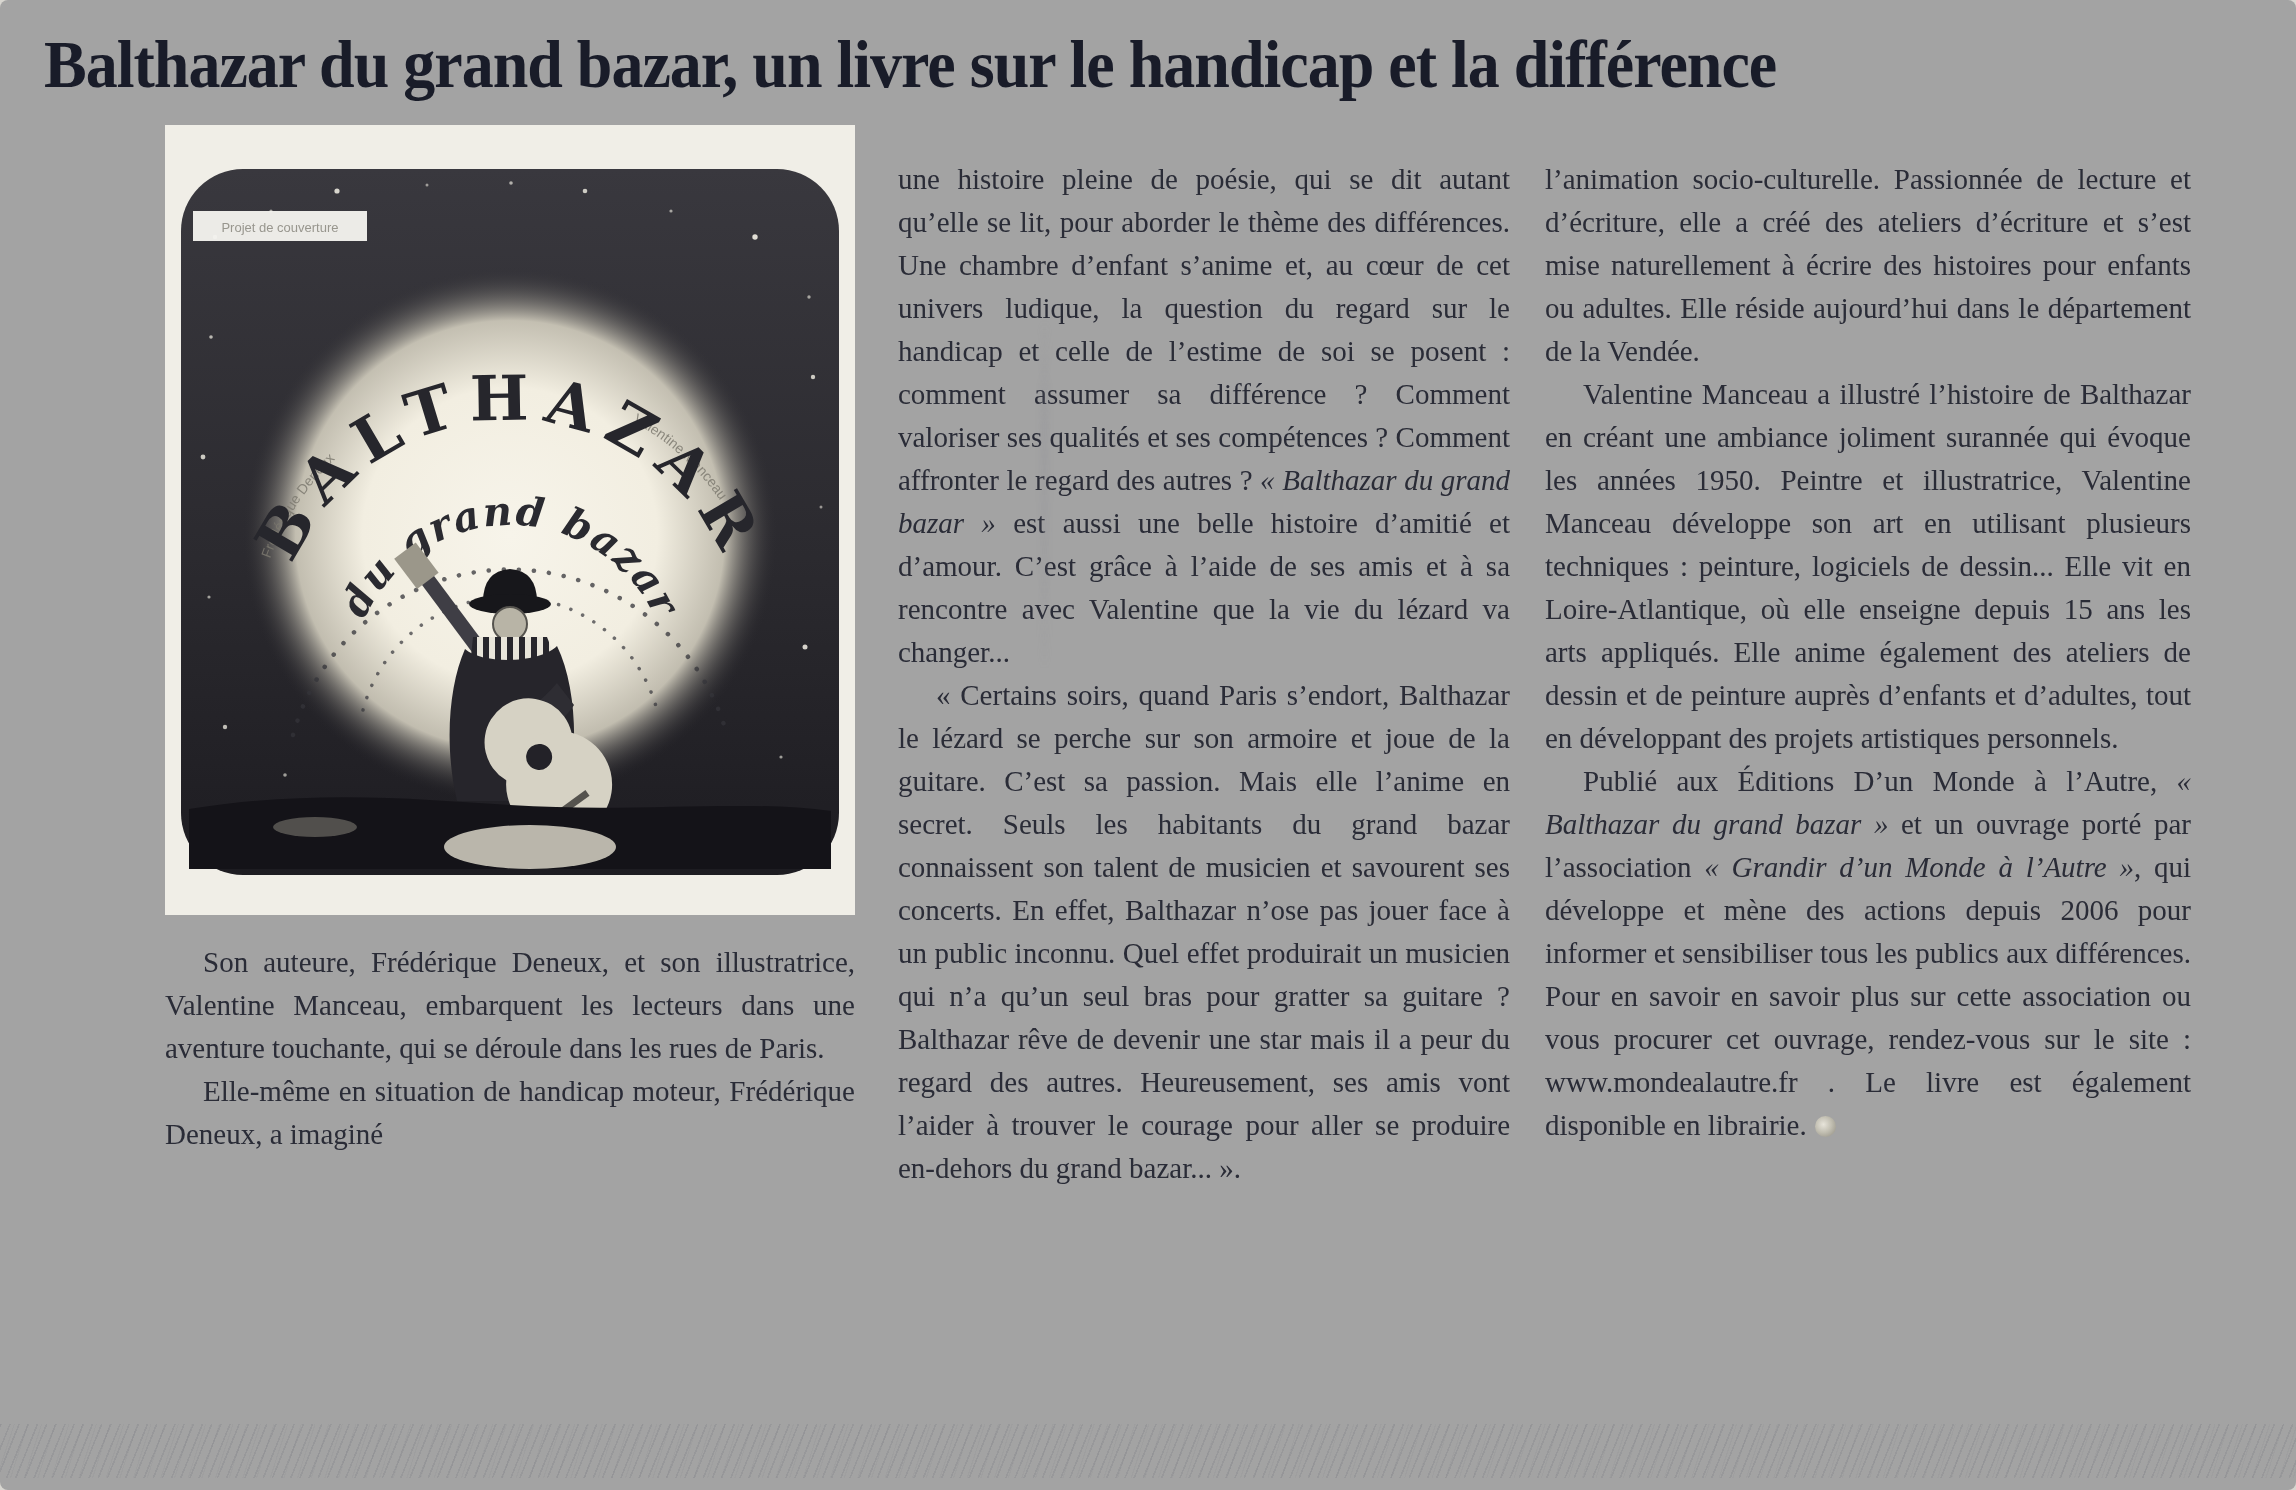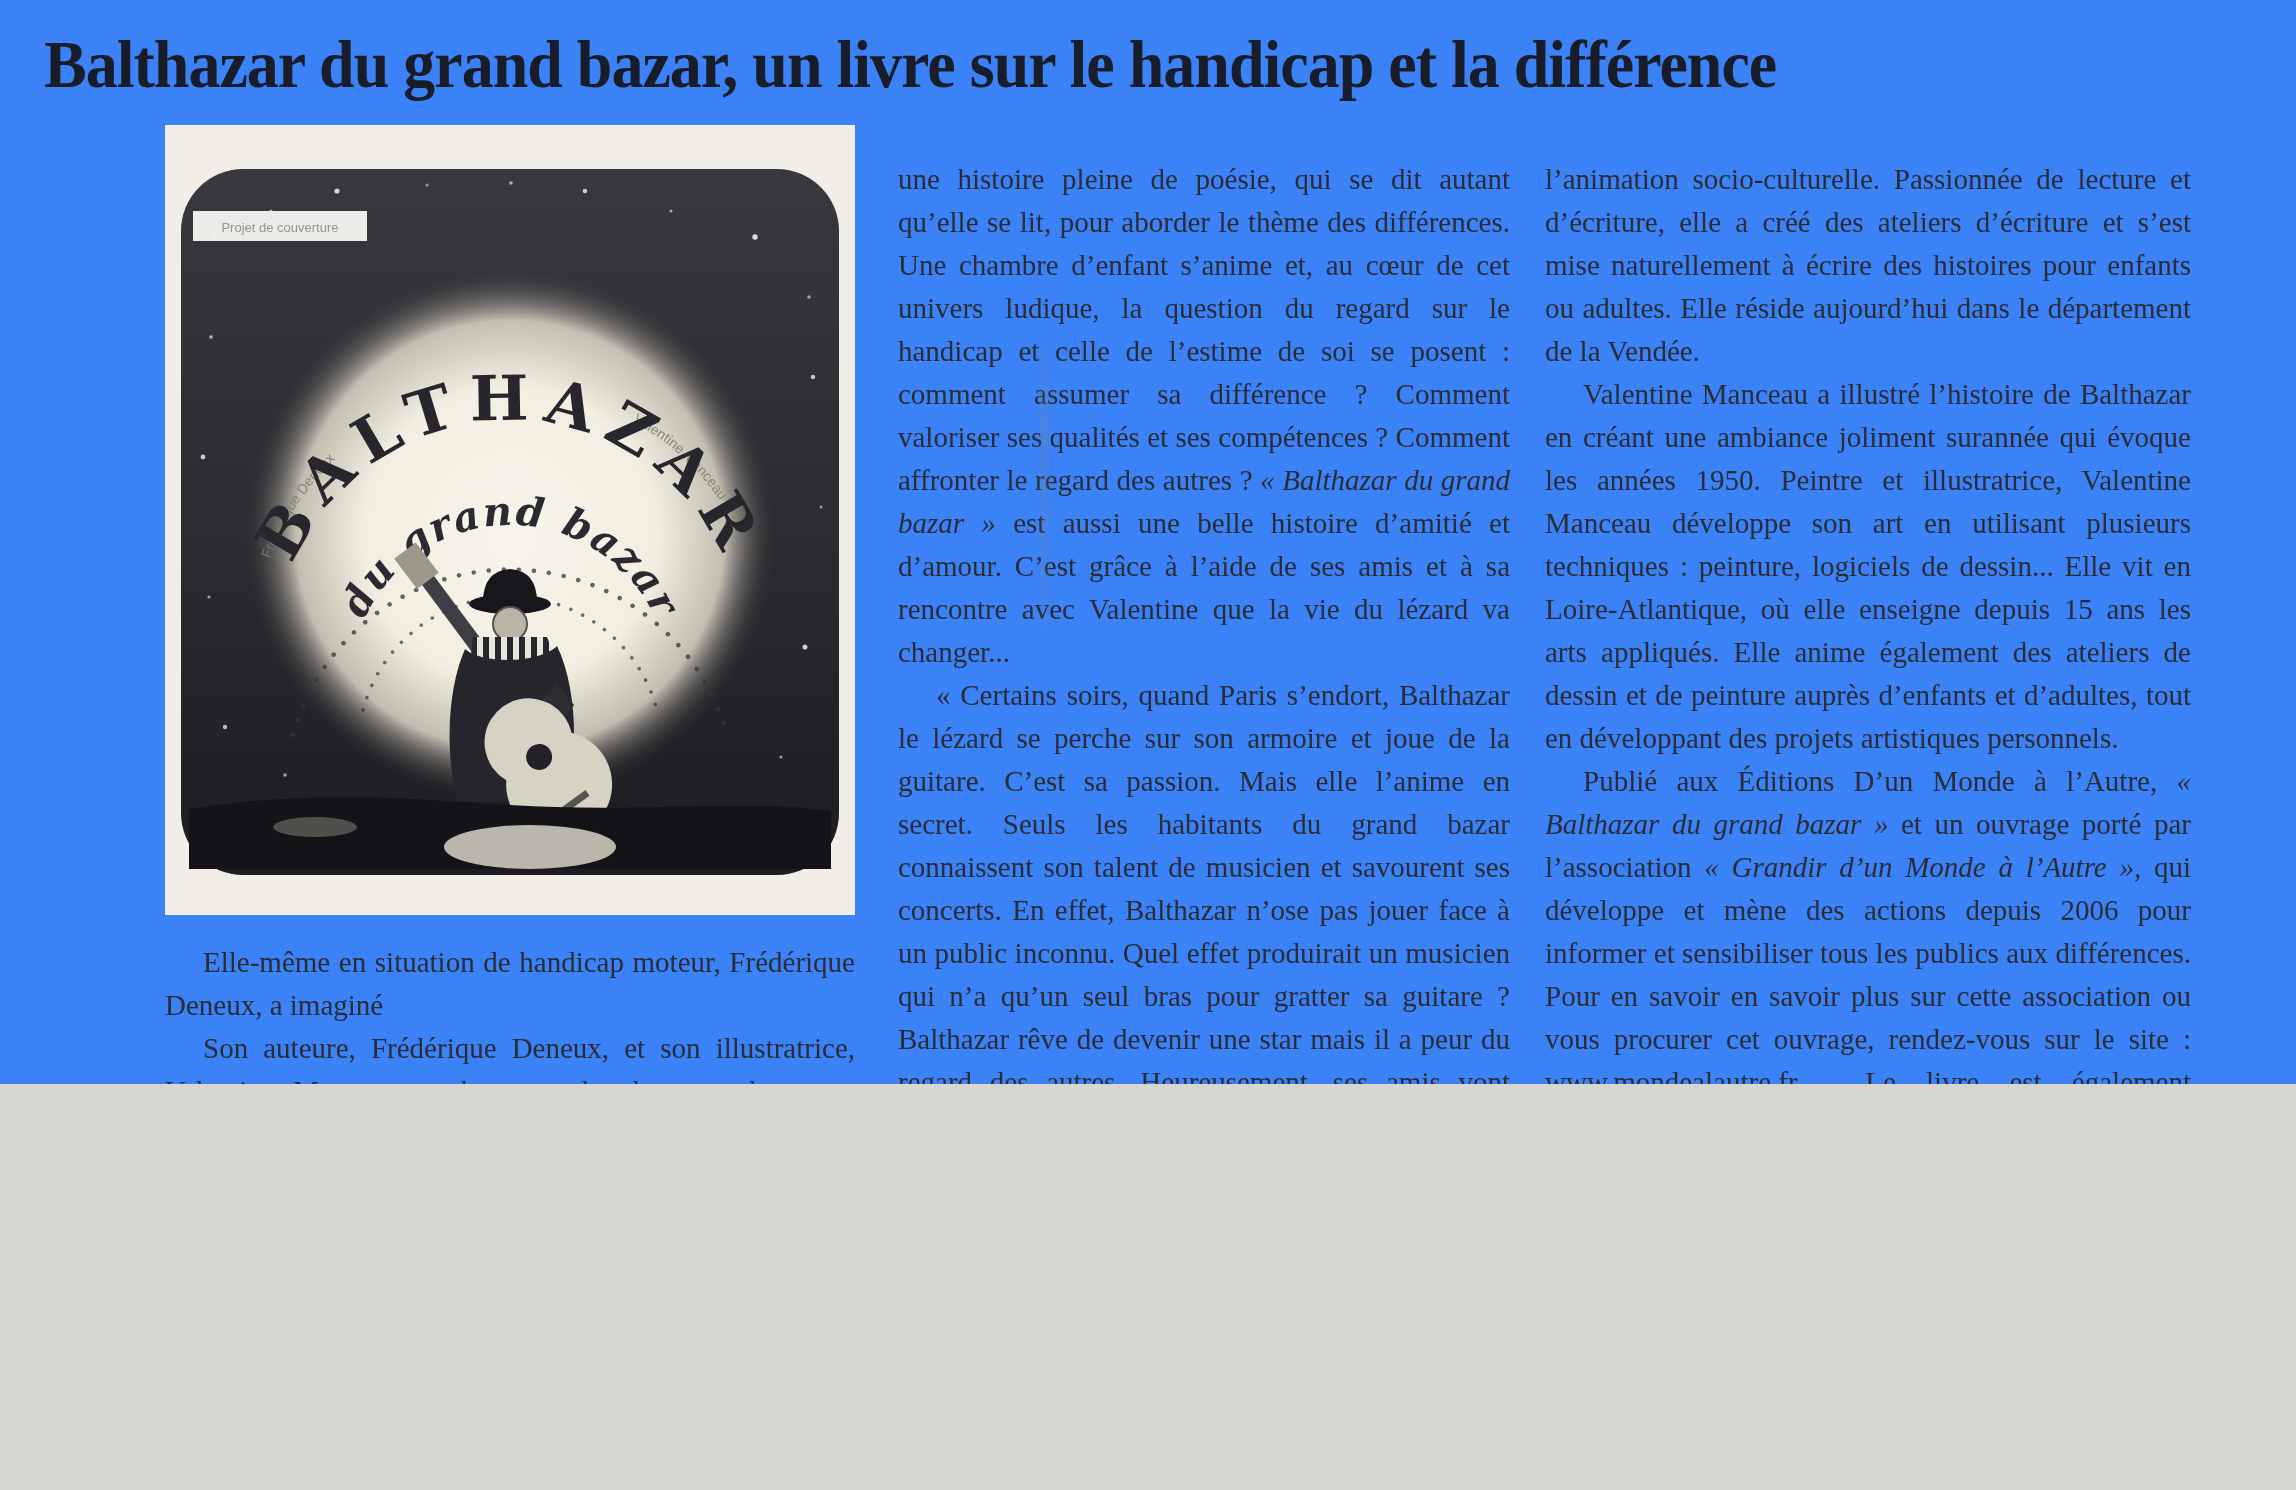--- a/index.html
+++ b/index.html
@@ -1,23 +1,24 @@
 <!DOCTYPE html>
 <html lang="fr"><head>
 <meta charset="utf-8">
 <style>
   html,body{margin:0;padding:0;}
   body{background:#d8d6d0;}
   .page{
     position:relative;
-    width:2296px;height:1084px;
-    background:#3b82f6;
+    width:2296px;height:1490px;
+    background:#a3a3a3;
     overflow:hidden;
     font-family:"Liberation Serif", serif;
     color:#2a2c37;
+    border-radius:8px;
   }
   .headline{
     position:absolute;left:44px;top:26px;width:2215px;
     margin:0;
     font-size:64px;font-weight:700;color:#191c29;
     letter-spacing:-1px;white-space:nowrap;
     transform:scaleY(1.06);transform-origin:top left;
   }
   .col{position:absolute;text-align:justify;font-size:29px;line-height:43px;}
   .col-1{left:165px;top:125px;width:690px;}
@@ -154,22 +155,22 @@
 
         <path d="M 24 684 C 150 664 250 674 345 680 C 470 688 580 674 666 686 L 666 744 L 24 744 Z" fill="#141318"></path>
         <ellipse cx="365" cy="722" rx="86" ry="22" fill="#ccc9bb" opacity="0.9"></ellipse>
         <ellipse cx="150" cy="702" rx="42" ry="10" fill="#8e8b80" opacity="0.5"></ellipse>
 
         <rect x="28" y="86" width="174" height="30" fill="#f4f3ee" opacity="0.96"></rect>
         <text x="115" y="107" font-family="Liberation Sans, sans-serif" font-size="13" fill="#98968e" text-anchor="middle">Projet de couverture</text>
       </svg>
     </figure>
 
+    <p class="para indent">Son auteure, Frédérique Deneux, et son illustratrice, Valentine Manceau, embarquent les lecteurs dans une aventure touchante, qui se déroule dans les rues de Paris.</p>
     <p class="para indent">Elle-même en situation de handicap moteur, Frédérique Deneux, a imaginé</p>
-    <p class="para indent">Son auteure, Frédérique Deneux, et son illustratrice, Valentine Manceau, embarquent les lecteurs dans une aventure touchante, qui se déroule dans les rues de Paris.</p>
   </div>
 
   <div class="col col-2">
     <p class="para"><span>une histoire pleine de poésie, qui se dit autant qu’elle se lit, pour aborder le thème des différences. Une chambre d’enfant s’anime et, au cœur de cet univers ludique, la question du regard sur le handicap et celle de l’estime de soi se posent : comment assumer sa différence ? Comment valoriser ses qualités et ses compétences ? Comment affronter le regard des autres ? </span><span class="it">« Balthazar du grand bazar »</span><span> est aussi une belle histoire d’amitié et d’amour. C’est grâce à l’aide de ses amis et à sa rencontre avec Valentine que la vie du lézard va changer...</span></p>
     <p class="para indent quote">« Certains soirs, quand Paris s’endort, Balthazar le lézard se perche sur son armoire et joue de la guitare. C’est sa passion. Mais elle l’anime en secret. Seuls les habitants du grand bazar connaissent son talent de musicien et savourent ses concerts. En effet, Balthazar n’ose pas jouer face à un public inconnu. Quel effet produirait un musicien qui n’a qu’un seul bras pour gratter sa guitare ? Balthazar rêve de devenir une star mais il a peur du regard des autres. Heureusement, ses amis vont l’aider à trouver le courage pour aller se produire en-dehors du grand bazar... ».</p>
   </div>
 
   <div class="col col-3">
     <p class="para">l’animation socio-culturelle. Passionnée de lecture et d’écriture, elle a créé des ateliers d’écriture et s’est mise naturellement à écrire des histoires pour enfants ou adultes. Elle réside aujourd’hui dans le département de la Vendée.</p>
     <p class="para indent">Valentine Manceau a illustré l’histoire de Balthazar en créant une ambiance joliment surannée qui évoque les années 1950. Peintre et illustratrice, Valentine Manceau développe son art en utilisant plusieurs techniques : peinture, logiciels de dessin... Elle vit en Loire-Atlantique, où elle enseigne depuis 15 ans les arts appliqués. Elle anime également des ateliers de dessin et de peinture auprès d’enfants et d’adultes, tout en développant des projets artistiques personnels.</p>

